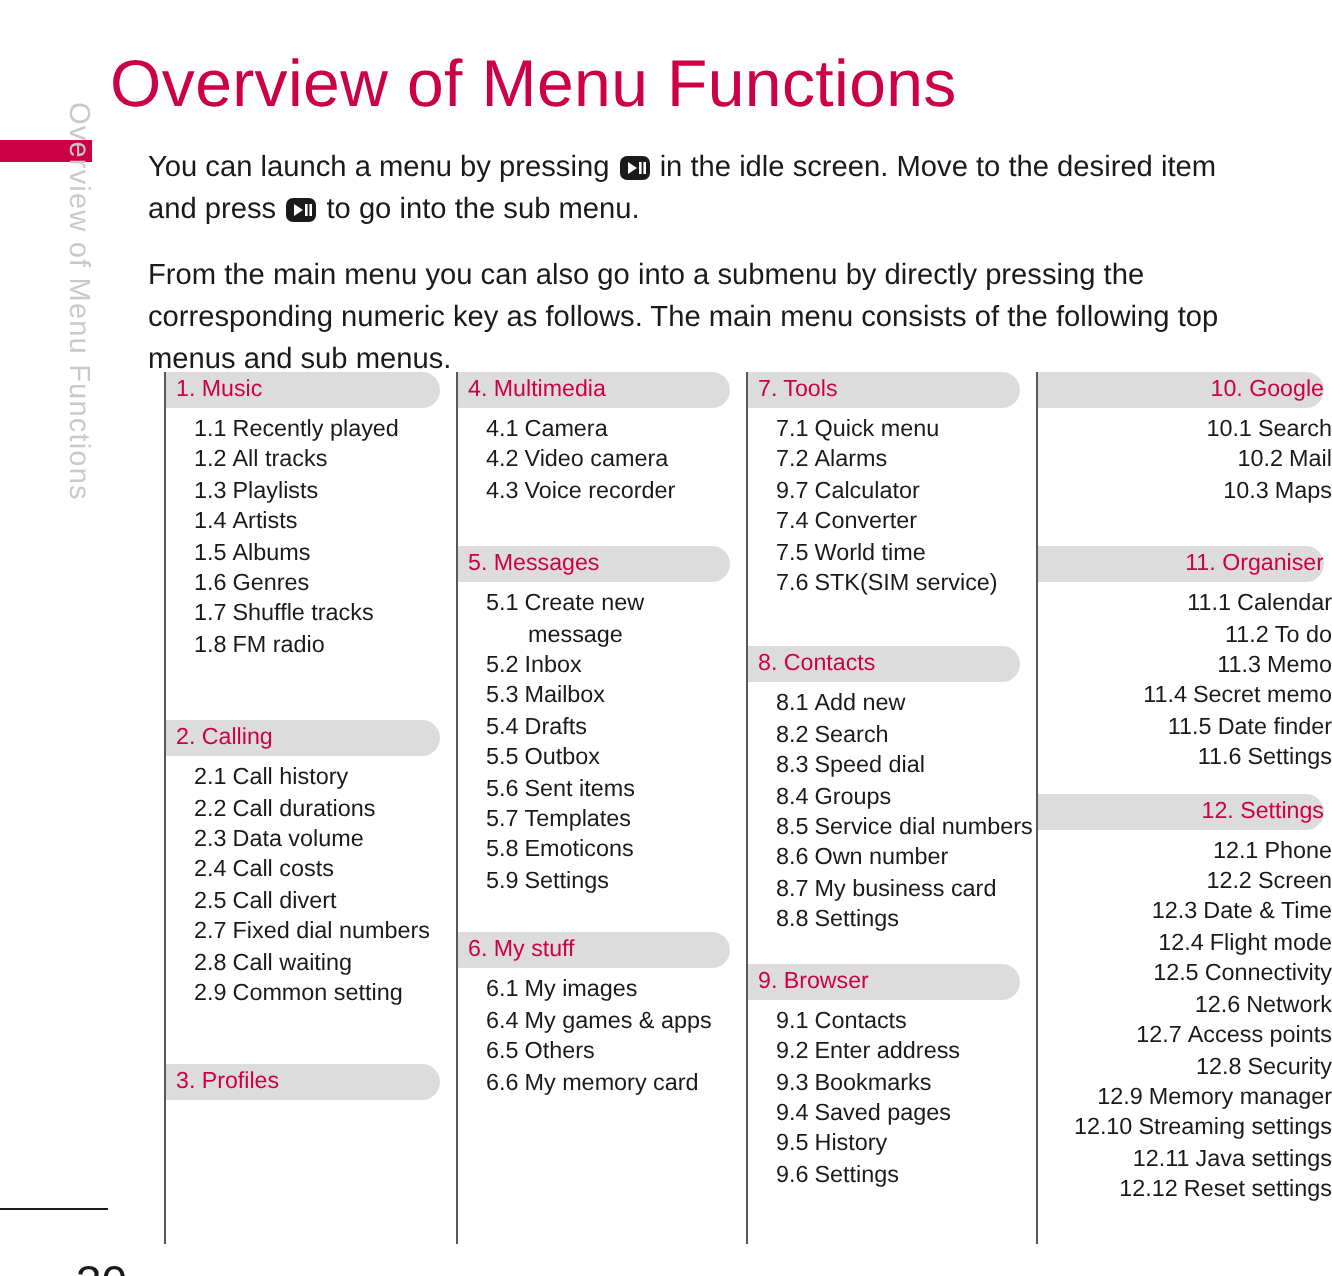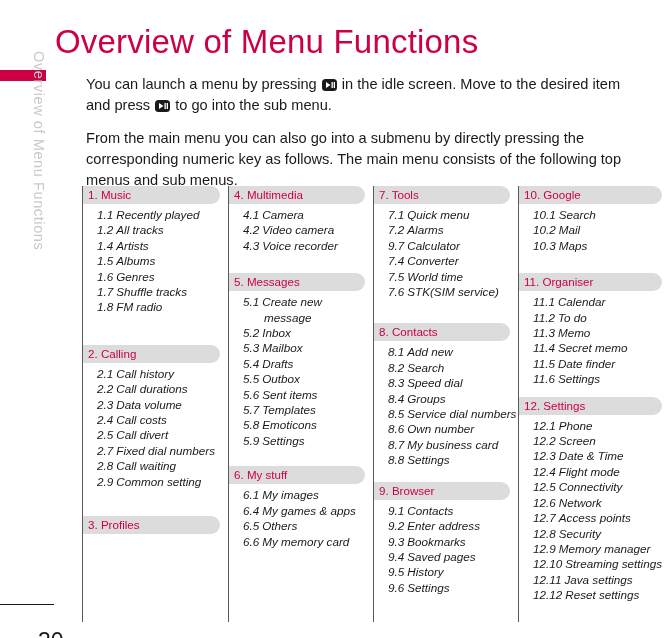--- a/index.html
+++ b/index.html
@@ -61,21 +61,21 @@
     font-size: 33px;
     color: #cc0044;
     letter-spacing: .2px;
     font-weight: 400;
     white-space: nowrap;
   }
 
   
   #intro-block {
     position: absolute;
-    left: 86px; top: 74px;
+    left: 74px; top: 74px;
     width: 552px;
     color: #1a1a1a;
     font-size: 14.6px;
     line-height: 1.44;
   }
   #intro-block p { margin: 0 0 12px 0; }
   .keyicon {
     display: inline-block;
     vertical-align: -2px;
     width: 15px; height: 12px;
@@ -91,41 +91,40 @@
   }
   .menu-col {
     position: relative;
     border-left: 1.7px solid #58585a;
     height: 436px;
     box-sizing: border-box;
   }
   .menu-col.c1 { width: 147px; }
   .menu-col.c2 { width: 146px; }
   .menu-col.c3 { width: 146px; }
-  .menu-col.c4 { width: 149px; }
+  .menu-col.c4 { width: 149px; text-align: right; }
 
   .group { position: relative; }
   .group-header {
     background: #dcdcdc;
     border-radius: 0 11px 11px 0;
     height: 18px;
     line-height: 18px;
     padding-left: 5px;
     font-size: 11.6px;
     color: #cc0044;
     white-space: nowrap;
     margin-right: 8px;
     overflow: hidden;
   }
   .group-header.wide { margin-right: 4px; }
   .group-items {
     list-style: none;
     margin: 3px 0 0 0;
     padding: 0 0 0 14px;
-    font-style: italic;
   }
   .group-items li {
     font-size: 11.7px;
     color: #1a1a1a;
     line-height: 15.4px;
     white-space: nowrap;
   }
   .group-items li .num {
     display: inline-block;
     min-width: 0;
@@ -178,20 +177,21 @@
 </div>
 
 <div id="menu-grid">
 
   <div class="menu-col c1">
     <div class="group">
       <div class="group-header">1. Music</div>
       <ul class="group-items">
         <li><span class="num">1.1</span><span>Recently played</span></li>
         <li><span class="num">1.2</span><span>All tracks</span></li>
+        <li><span class="num">1.3</span><span>Playlists</span></li>
         <li><span class="num">1.4</span><span>Artists</span></li>
         <li><span class="num">1.5</span><span>Albums</span></li>
         <li><span class="num">1.6</span><span>Genres</span></li>
         <li><span class="num">1.7</span><span>Shuffle tracks</span></li>
         <li><span class="num">1.8</span><span>FM radio</span></li>
       </ul>
     </div>
     <div class="gap-e"></div>
     <div class="group">
       <div class="group-header">2. Calling</div>

